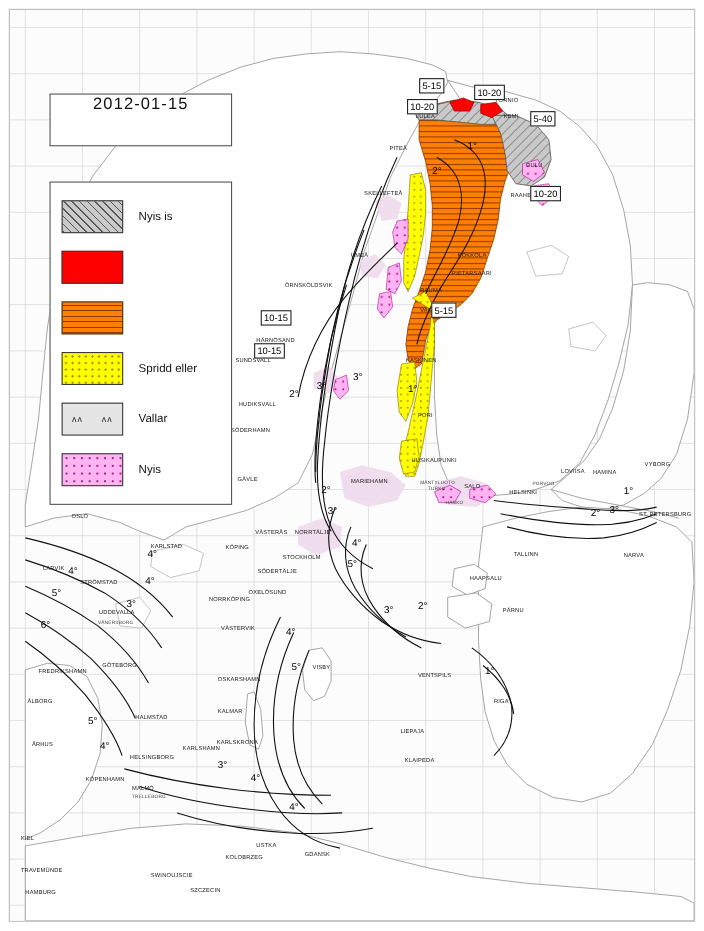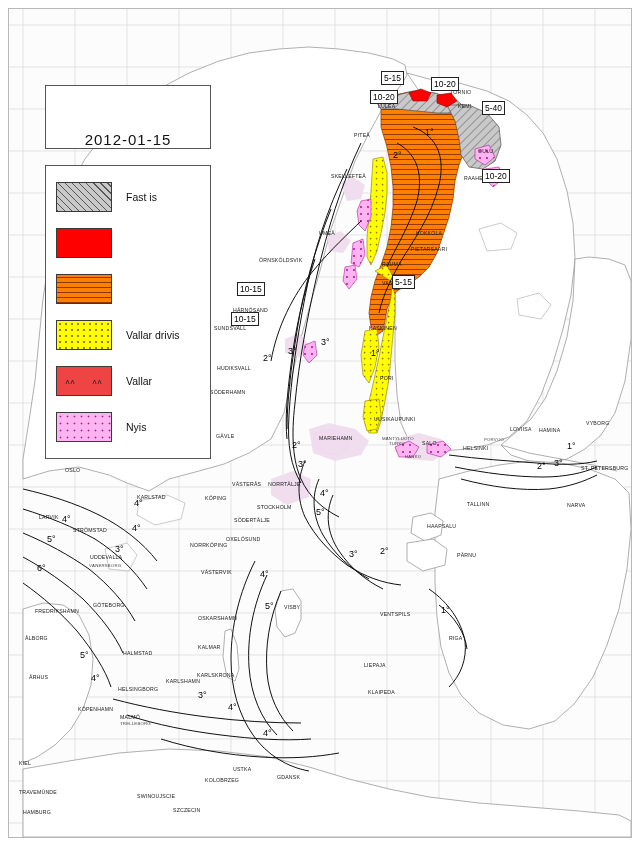--- a/index.html
+++ b/index.html
@@ -36,26 +36,26 @@
     left: 0; top: 0;
     width: 624px;
     height: 830px;
   }
   
   .date-box {
     position: absolute;
     left: 36px;
     top: 76px;
     width: 166px;
-    height: 64px;
+    height: 48px;
     background: #ffffff;
     border: 1px solid #555;
     box-sizing: border-box;
     display: flex;
-    align-items: flex-end;
+    align-items: flex-start;
     justify-content: center;
     z-index: 40;
   }
   .date-box span {
     font-size: 15px;
     letter-spacing: 1px;
     color: #111;
   }
   
   .legend-box {
@@ -104,21 +104,21 @@
     background-image: repeating-linear-gradient(0deg,
       rgba(120,45,0,.85) 0px, rgba(120,45,0,.85) 1px,
       rgba(0,0,0,0) 1px, rgba(0,0,0,0) 5px);
   }
   .sw-scatter {
     background-color: #ffff00;
     background-image:
       radial-gradient(circle, rgba(140,110,0,.9) 0.8px, rgba(0,0,0,0) 1.1px);
     background-size: 6px 6px;
   }
-  .sw-ridge { background: #ef4444; padding-left: 28px; }
+  .sw-ridge { background: #e5e5e5; padding-left: 28px; }
   .sw-new {
     background-color: #ffb3f0;
     background-image:
       radial-gradient(circle, rgba(150,0,120,.85) 0.8px, rgba(0,0,0,0) 1.1px);
     background-size: 7px 7px;
   }
   .ridge-marks {
     position: absolute;
     left: 0; top: 0; right: 0; bottom: 0;
     display: flex;
@@ -368,31 +368,31 @@
       </g>
     </svg>
 
     <div class="date-box">
       <span>2012-01-15</span>
     </div>
 
     <div class="legend-box">
       <div class="legend-row">
         <div class="swatch sw-fast"></div>
-        <div class="legend-label">Fast is</div>
+        <div class="legend-label">Nyis is</div>
       </div>
       <div class="legend-row">
         <div class="swatch sw-frozen"></div>
       </div>
       <div class="legend-row">
         <div class="swatch sw-dense"></div>
       </div>
       <div class="legend-row">
         <div class="swatch sw-scatter"></div>
-        <div class="legend-label">Vallar drivis</div>
+        <div class="legend-label">Spridd eller</div>
       </div>
       <div class="legend-row">
         <div class="swatch sw-ridge">
           <div class="ridge-marks">
             <span>ʌʌ</span>
               <span>ʌʌ</span>
           </div>
         </div>
         <div class="legend-label">Vallar</div>
       </div>

